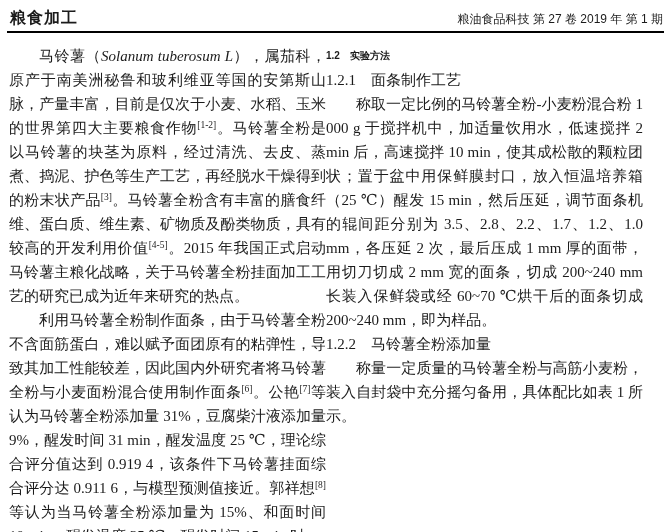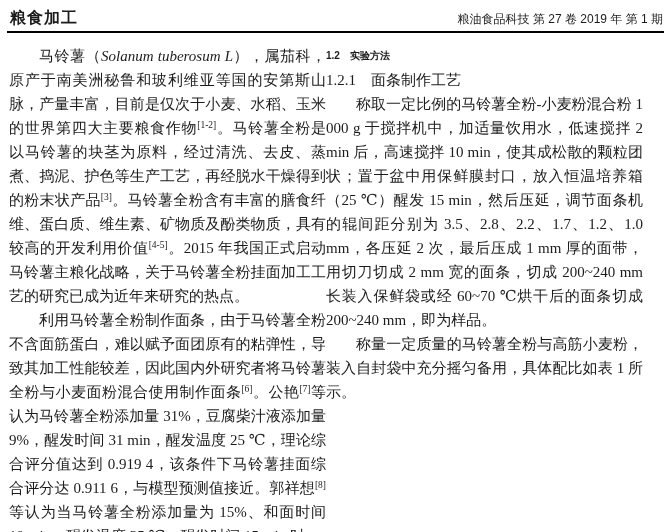--- a/index.html
+++ b/index.html
@@ -77,15 +77,16 @@
 
 <div class="content">
   <div class="column">
       <p class="para indent"><span>马铃薯（</span><span class="italic">Solanum tuberosum L</span><span>），属茄科，原产于南美洲秘鲁和玻利维亚等国的安第斯山脉，产量丰富，目前是仅次于小麦、水稻、玉米的世界第四大主要粮食作物</span><span class="sup">[1-2]</span><span>。马铃薯全粉是以马铃薯的块茎为原料，经过清洗、去皮、蒸煮、捣泥、护色等生产工艺，再经脱水干燥得到的粉末状产品</span><span class="sup">[3]</span><span>。马铃薯全粉含有丰富的膳食纤维、蛋白质、维生素、矿物质及酚类物质，具有较高的开发利用价值</span><span class="sup">[4-5]</span><span>。2015 年我国正式启动马铃薯主粮化战略，关于马铃薯全粉挂面加工工艺的研究已成为近年来研究的热点。</span></p>
       <p class="para indent"><span>利用马铃薯全粉制作面条，由于马铃薯全粉不含面筋蛋白，难以赋予面团原有的粘弹性，导致其加工性能较差，因此国内外研究者将马铃薯全粉与小麦面粉混合使用制作面条</span><span class="sup">[6]</span><span>。公艳</span><span class="sup">[7]</span><span>等认为马铃薯全粉添加量 31%，豆腐柴汁液添加量 9%，醒发时间 31 min，醒发温度 25 ℃，理论综合评分值达到 0.919 4，该条件下马铃薯挂面综合评分达 0.911 6，与模型预测值接近。郭祥想</span><span class="sup">[8]</span><span>等认为当马铃薯全粉添加量为 15%、和面时间 10 min、醒发温度 35 ℃、醒发时间 15 min 时</span></p>
     </div>
   <div class="column">
       <p class="para h2"><span>1.2　实验方法</span></p>
       <p class="para h3"><span>1.2.1　面条制作工艺</span></p>
       <p class="para indent"><span>称取一定比例的马铃薯全粉-小麦粉混合粉 1 000 g 于搅拌机中，加适量饮用水，低速搅拌 2 min 后，高速搅拌 10 min，使其成松散的颗粒团状；置于盆中用保鲜膜封口，放入恒温培养箱（25 ℃）醒发 15 min，然后压延，调节面条机的辊间距分别为 3.5、2.8、2.2、1.7、1.2、1.0 mm，各压延 2 次，最后压成 1 mm 厚的面带，用切刀切成 2 mm 宽的面条，切成 200~240 mm 长装入保鲜袋或经 60~70 ℃烘干后的面条切成 200~240 mm，即为样品。</span></p>
+      <p class="para h3"><span>1.2.2　马铃薯全粉添加量</span></p>
       <p class="para indent"><span>称量一定质量的马铃薯全粉与高筋小麦粉，装入自封袋中充分摇匀备用，具体配比如表 1 所示。</span></p>
     </div>
 </div>
 
 </body></html>

